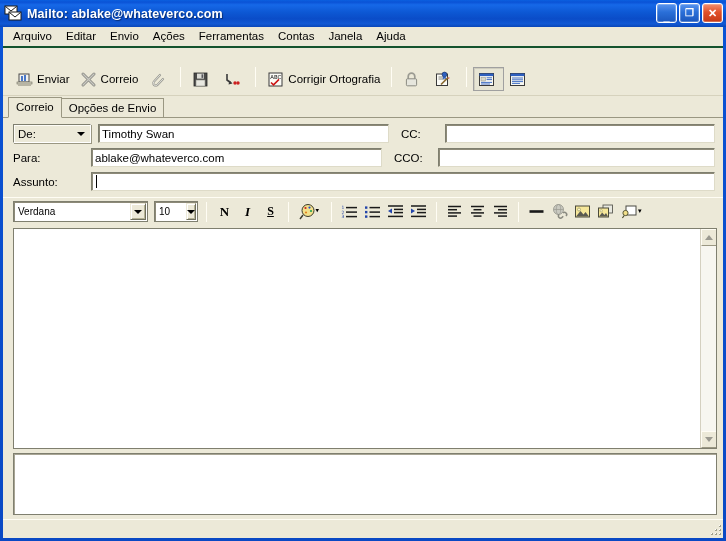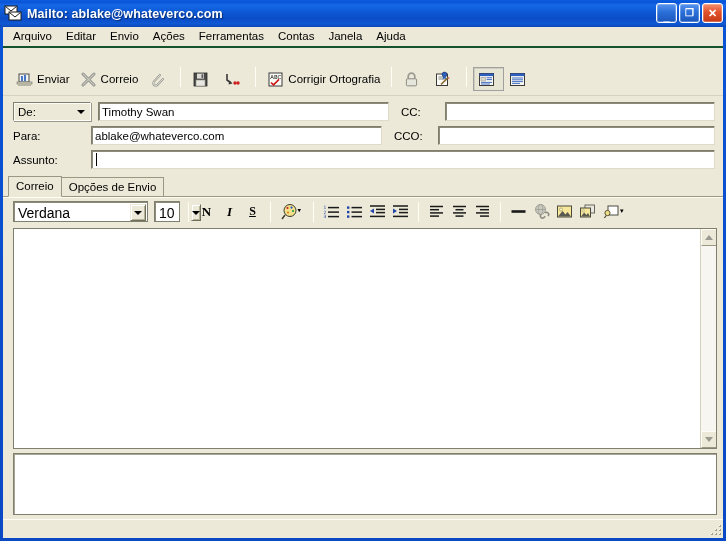--- a/index.html
+++ b/index.html
@@ -188,22 +188,22 @@
     display: flex; align-items: center;
     padding-left: 10px;
     border-top: 1px solid #fffdf4;
     flex: none;
   }
   .fcombo {
     height: 21px;
     background: #ffffff;
     border: 1px solid #7f7f6f;
     box-shadow: inset 1px 1px 0 #8d8a78;
-    display: flex; align-items: flex-end;
-    font-size: 14px; cursor: default;
+    display: flex; align-items: center;
+    font-size: 10px; cursor: default;
     padding-left: 4px;
     gap: 16px;
   }
   .fcombo .btnarr {
     width: 16px; height: 17px; margin-left: auto; margin-right: 1px;
     background: #ece9d8;
     border: 1px solid #ece9d8;
     border-right-color:#6f6f5f; border-bottom-color:#6f6f5f;
     box-shadow: inset 1px 1px 0 #fff, inset -1px -1px 0 #b5b295;
     display: flex; align-items: center; justify-content: center;
@@ -453,20 +453,25 @@
             <rect x="1.5" y="2.5" width="14" height="2.6" fill="#2d5fbf"></rect>
             <line x1="3" y1="7" x2="14" y2="7" stroke="#2d5fbf" stroke-width="0.9"></line>
             <line x1="3" y1="8.8" x2="14" y2="8.8" stroke="#2d5fbf" stroke-width="0.9"></line>
             <line x1="3" y1="10.6" x2="14" y2="10.6" stroke="#2d5fbf" stroke-width="0.9"></line>
             <line x1="3" y1="12.4" x2="11" y2="12.4" stroke="#2d5fbf" stroke-width="0.9"></line>
           </svg>
         </span>
         <span></span>
       </div>
 
+    </div>
+
+    <div id="tabs">
+      <div class="tab active">Correio</div>
+      <div class="tab">Opções de Envio</div>
     </div>
 
     <div id="fields">
 
       <div class="frow">
         <div class="combo">
           <span>De:</span>
           <span class="arr"></span>
         </div>
         <div class="tinput fcol-left">
@@ -492,35 +497,30 @@
       <div class="frow">
         <div class="flabel">Assunto:</div>
         <div class="tinput fullw" style="margin-left:0;">
           <span></span>
             <span class="caret"></span>
         </div>
       </div>
 
     </div>
 
-    <div id="tabs">
-      <div class="tab active">Correio</div>
-      <div class="tab">Opções de Envio</div>
-    </div>
-
     <div id="fmtbar">
 
       <div class="fcombo" style="width:135px;">
         <span>Verdana</span>
         <span class="btnarr">
             <i></i>
           </span>
       </div>
 
-      <div class="fcombo" style="width:26px;margin-left:6px;">
+      <div class="fcombo" style="width:44px;margin-left:6px;">
         <span>10</span>
         <span class="btnarr">
             <i></i>
           </span>
       </div>
 
       <div class="tb-sep" style="margin-left:8px;"></div>
 
       <div class="fbtn">
         <span style="font-weight:bold;font-size:13px;font-family:'Liberation Serif',serif;">N</span>

